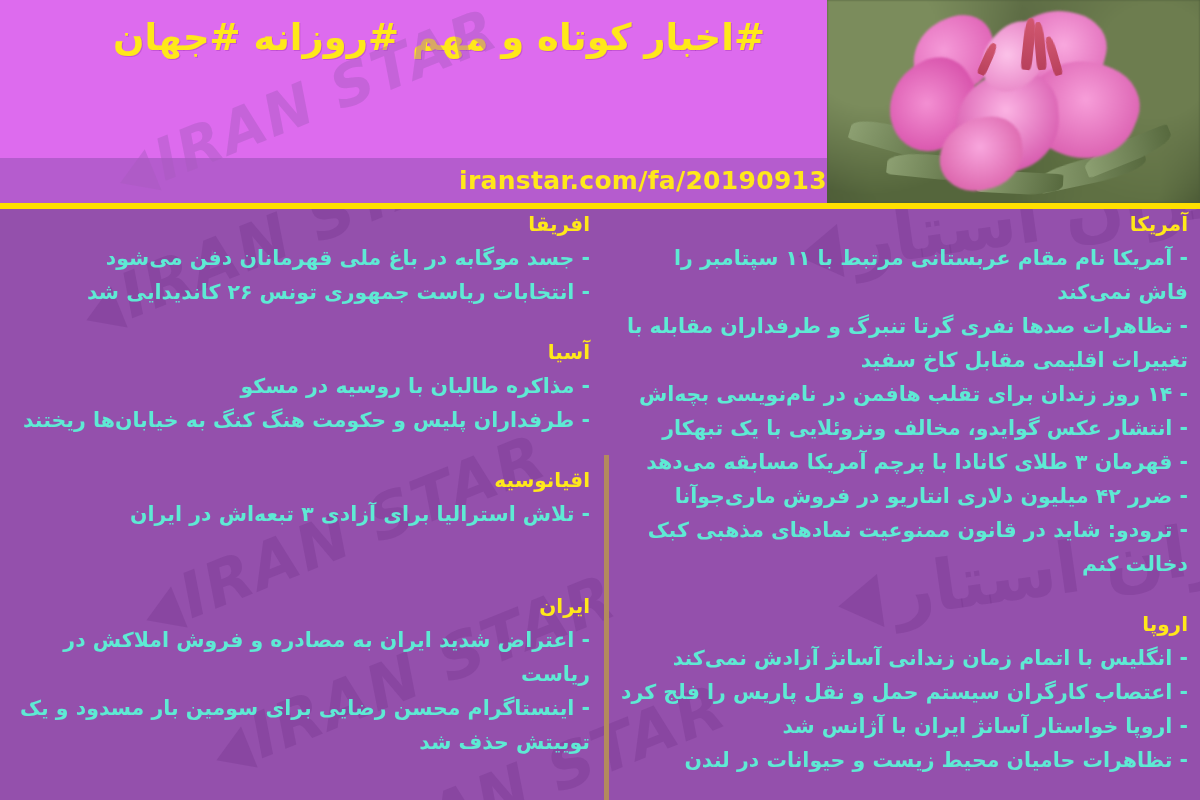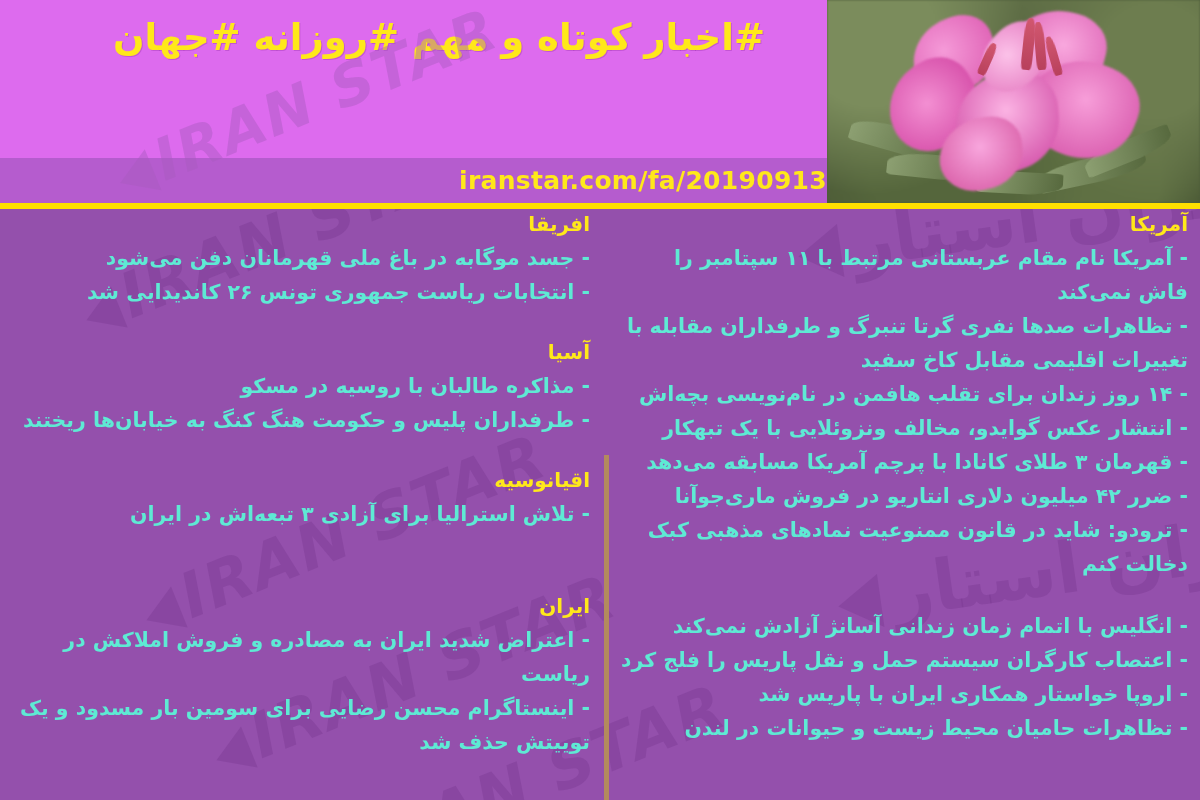--- a/index.html
+++ b/index.html
@@ -258,23 +258,24 @@
         <p class="news-item">- آمریکا نام مقام عربستانی مرتبط با  ۱۱ سپتامبر را فاش نمی‌کند</p>
         <p class="news-item">- تظاهرات صدها نفری گرتا تنبرگ و طرفداران مقابله با تغییرات اقلیمی مقابل کاخ سفید</p>
         <p class="news-item">- ۱۴ روز زندان برای تقلب هافمن در نام‌نویسی بچه‌اش</p>
         <p class="news-item">- انتشار عکس گوایدو، مخالف ونزوئلایی با یک تبهکار</p>
         <p class="news-item">- قهرمان ۳ طلای کانادا با پرچم آمریکا مسابقه می‌دهد</p>
         <p class="news-item">- ضرر ۴۲ میلیون دلاری انتاریو در فروش ماری‌جوآنا</p>
         <p class="news-item">- ترودو: شاید در قانون ممنوعیت نمادهای مذهبی کبک دخالت کنم</p>
       </div>
       <div class="sec-gap"></div>
       <div class="section">
+        <div class="section-title">اروپا</div>
         <p class="news-item">- انگلیس با اتمام زمان زندانی آسانژ آزادش نمی‌کند</p>
         <p class="news-item">- اعتصاب کارگران سیستم حمل و نقل پاریس را فلج کرد</p>
-        <p class="news-item">- اروپا خواستار همکاری ایران با پاریس شد</p>
+        <p class="news-item">- اروپا خواستار آسانژ ایران با آژانس شد</p>
         <p class="news-item">- تظاهرات حامیان محیط زیست و حیوانات در لندن</p>
       </div>
     </div>
 
     <div class="column" id="col-left">
       <div class="section">
         <div class="section-title">افریقا</div>
         <p class="news-item">- جسد موگابه در باغ ملی قهرمانان دفن می‌شود</p>
         <p class="news-item">- انتخابات ریاست جمهوری تونس ۲۶ کاندیدایی شد</p>
       </div>

